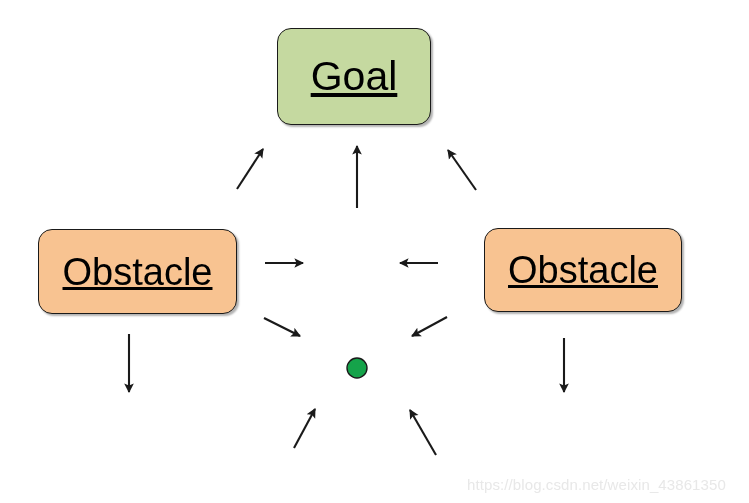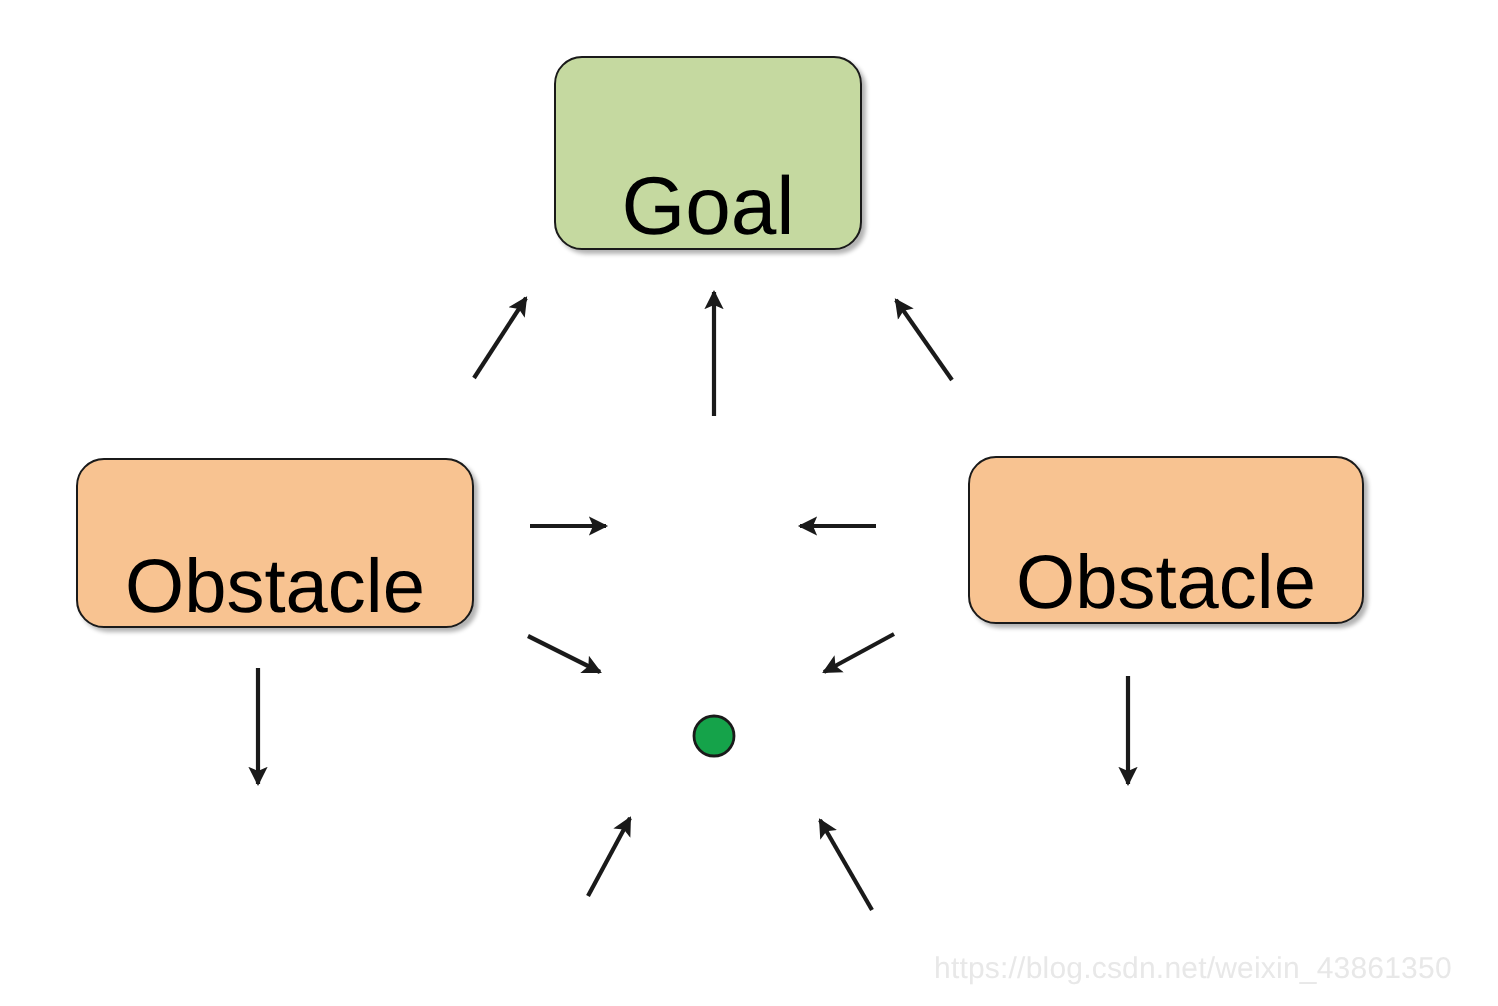--- a/index.html
+++ b/index.html
@@ -23,23 +23,24 @@
     top: 0;
     width: 749px;
     height: 503px;
   }
   .node-box {
     position: absolute;
     box-sizing: border-box;
     border: 1.6px solid #1a1a1a;
     border-radius: 14px;
     display: flex;
-    align-items: flex-end;
+    align-items: center;
     justify-content: center;
     box-shadow: 2px 2px 2px rgba(0,0,0,0.30);
+    text-decoration: underline;
   }
   .node-label {
     font-family: "Liberation Sans", sans-serif;
     color: #000000;
     line-height: 1;
     white-space: nowrap;
   }
   #goal-box {
     left: 277px;
     top: 28px;

